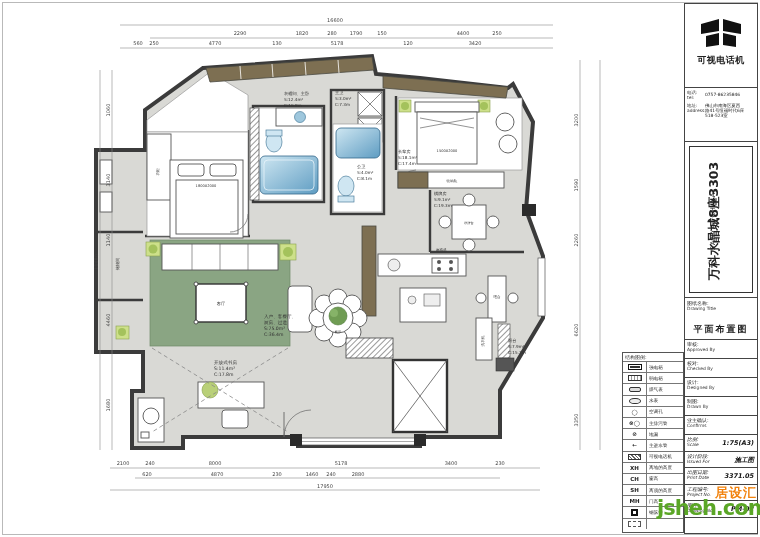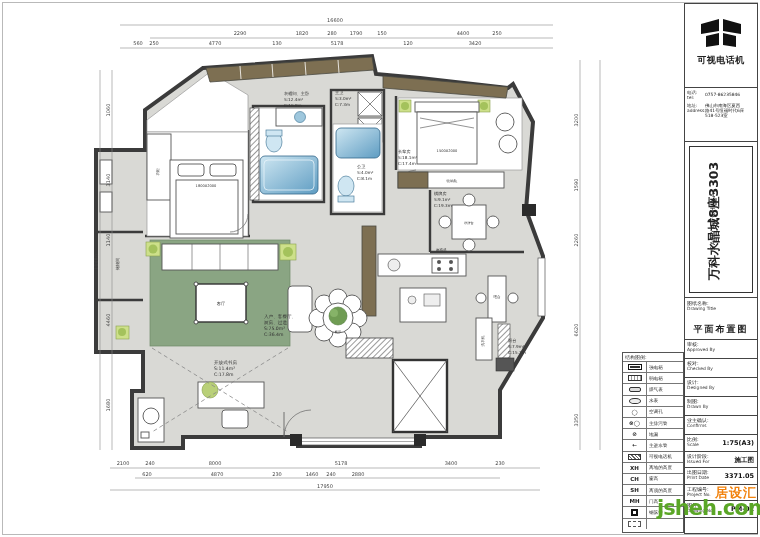--- a/index.html
+++ b/index.html
@@ -53,21 +53,21 @@
   .c-val{flex:1;line-height:5px;color:#222;}
   #project-sec{height:156px;}
   #project-box{position:absolute;left:4px;top:4px;right:4px;bottom:4px;border:1.5px solid #333;}
   .vrot{position:absolute;transform:rotate(-90deg);text-align:center;white-space:nowrap;}
   #project-name{left:-46px;top:66px;width:140px;height:16px;font-size:12.5px;font-weight:bold;}
   #project-loc{left:-26px;top:69px;width:100px;height:10px;font-size:6.5px;letter-spacing:1px;}
   #dname-sec{height:42px;padding:2px;}
   .small-cn{font-size:5px;} .small-en{font-size:4.4px;color:#333;}
   #dname{font-size:9px;font-weight:bold;text-align:center;margin-top:12px;letter-spacing:2px;}
   .ap-row{height:19px;border-bottom:1px solid #444;box-sizing:border-box;padding:1px 2px;}
-  .vl-row{height:16.5px;border-bottom:1px solid #444;box-sizing:border-box;padding:1px 2px;position:relative;}
+  .vl-row{height:16.5px;border-bottom:1px solid #444;box-sizing:border-box;padding:1px 2px;position:relative;font-style:italic;}
   .vl-row:last-child,.ap-row:last-child{border-bottom:none;margin-top:18px;}
   .v-val{position:absolute;right:3px;top:4px;font-size:6.5px;font-weight:bold;color:#111;}
 
   
   #watermark{position:absolute;right:1px;bottom:16px;width:124px;height:36px;z-index:9;pointer-events:none;}
   #wm-brand{position:absolute;right:2px;top:-1px;color:#f2830e;font-size:13px;font-weight:bold;letter-spacing:1px;}
   #wm-site{position:absolute;left:2px;bottom:1px;color:#5aa626;font-size:21px;font-weight:800;letter-spacing:-1px;margin-left:20px;}
 </style>
 </head>
 <body>

